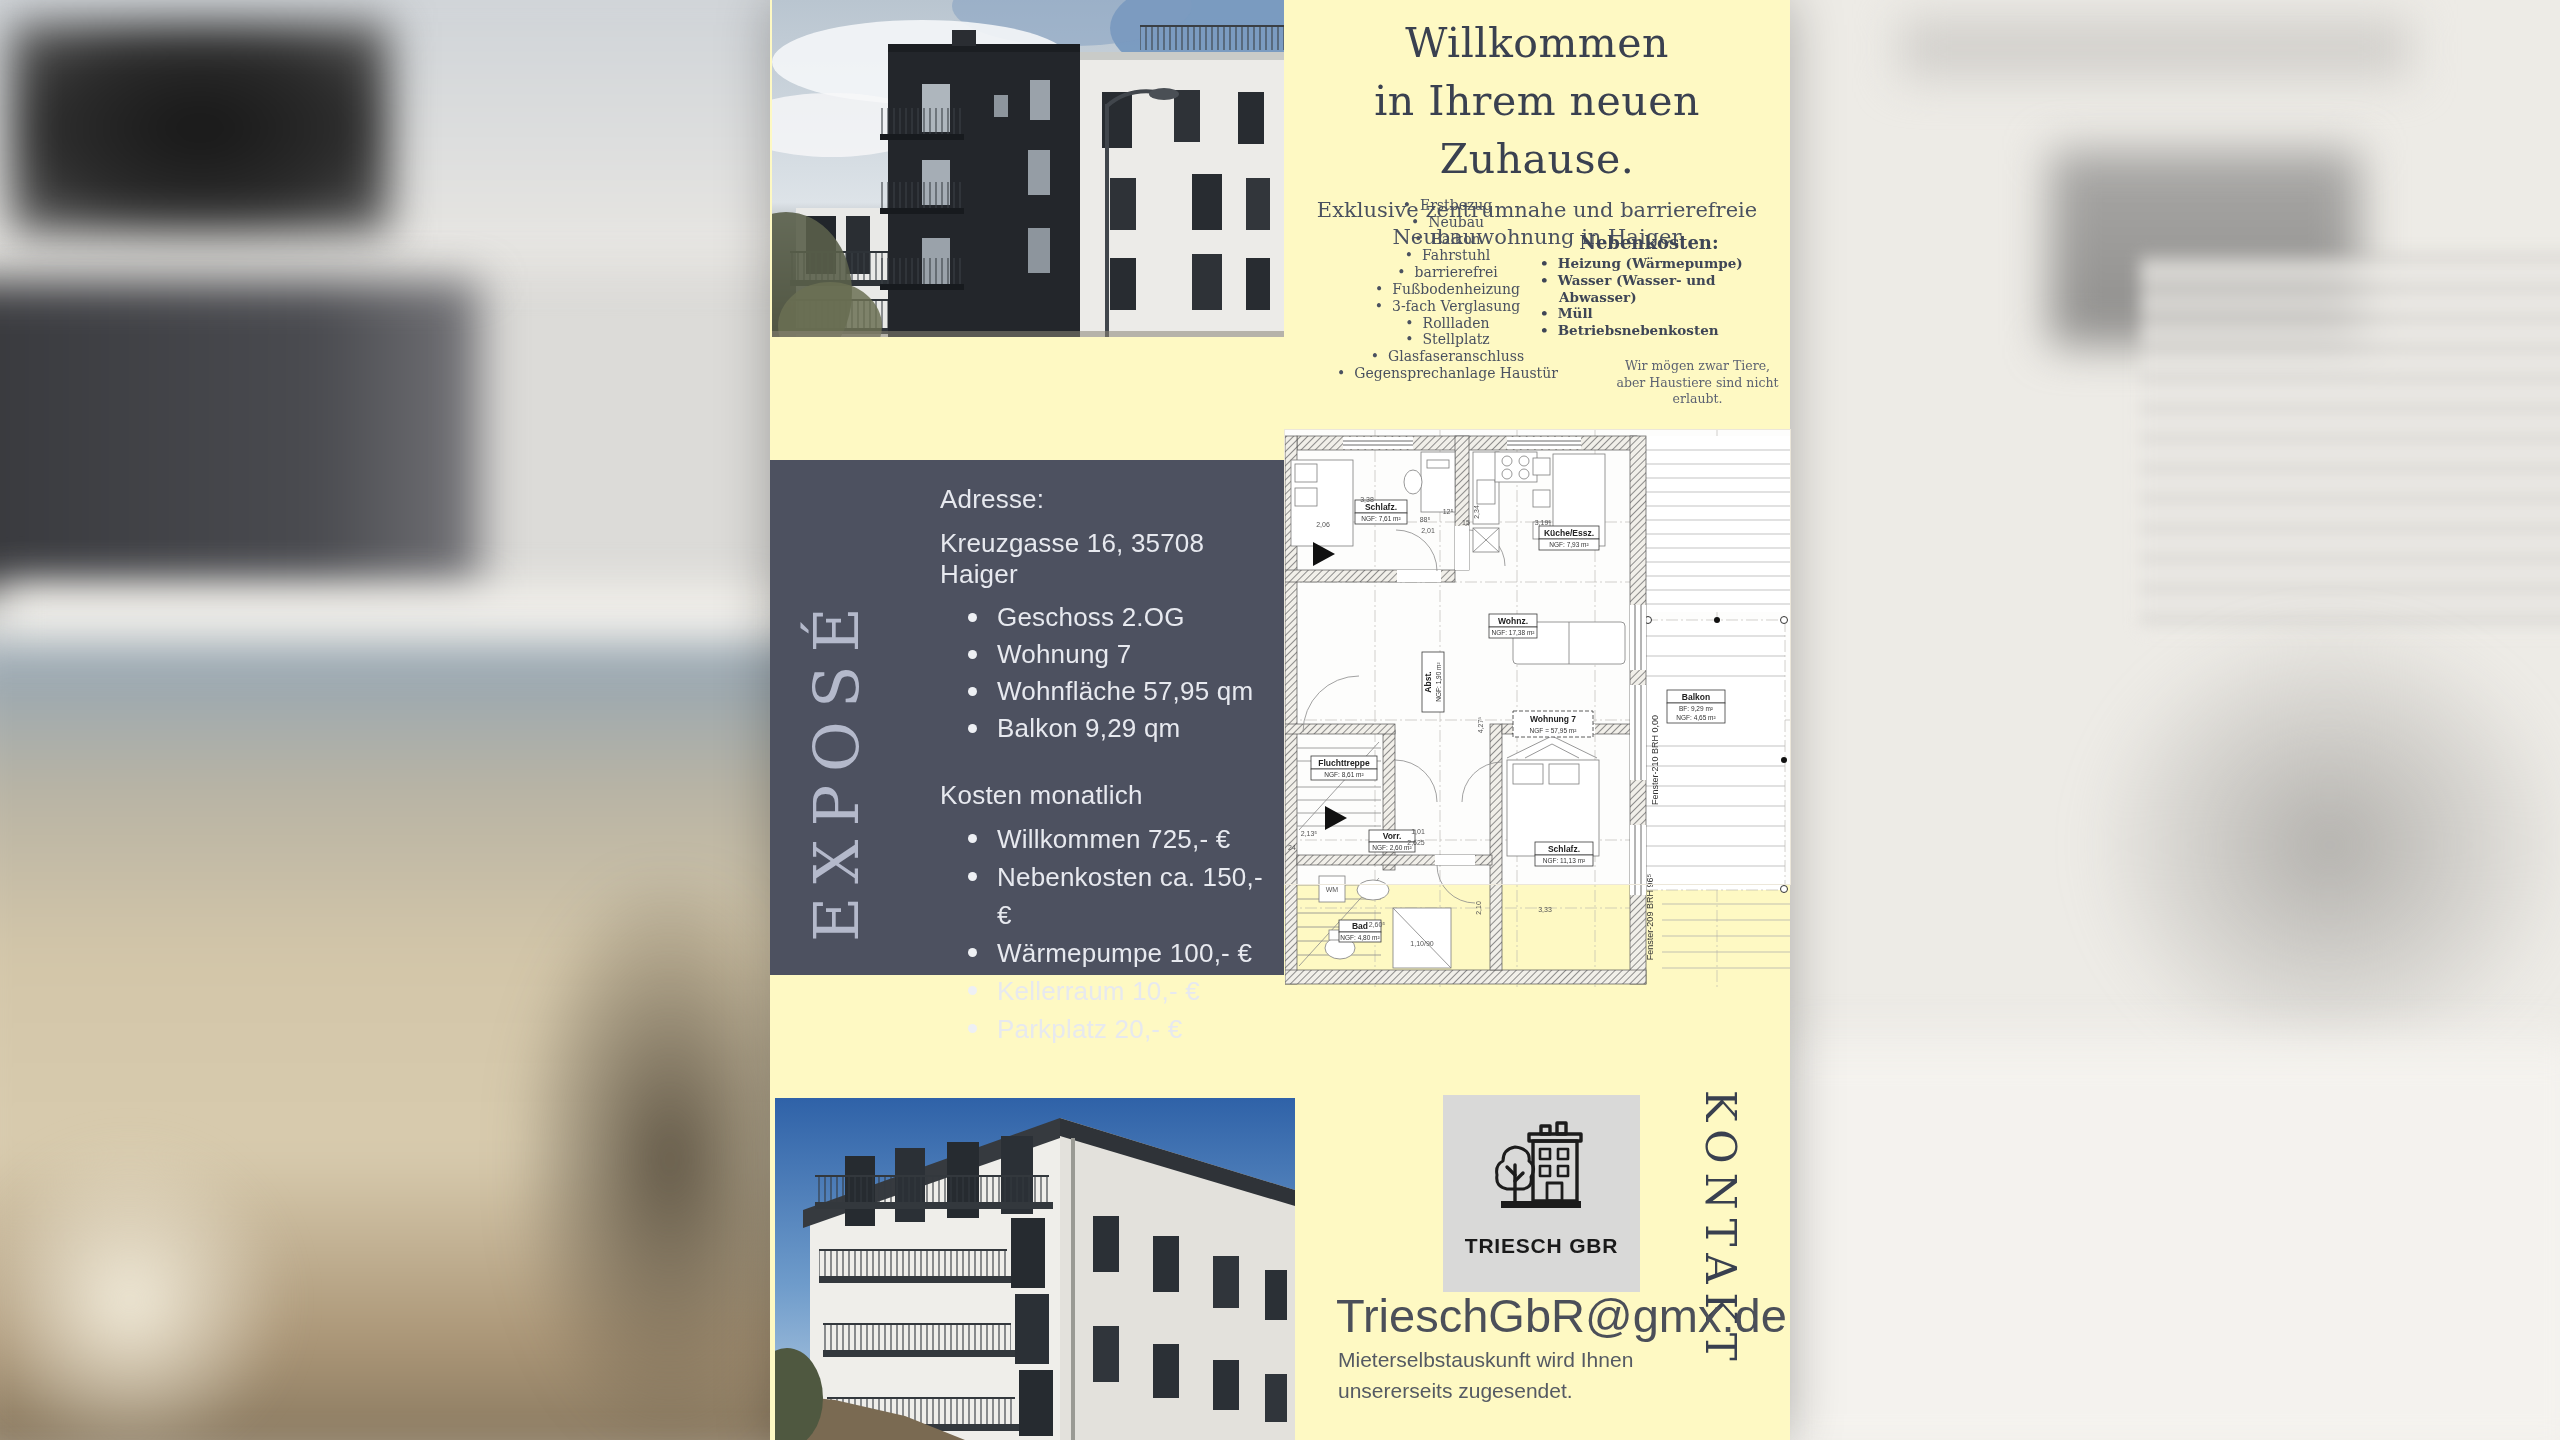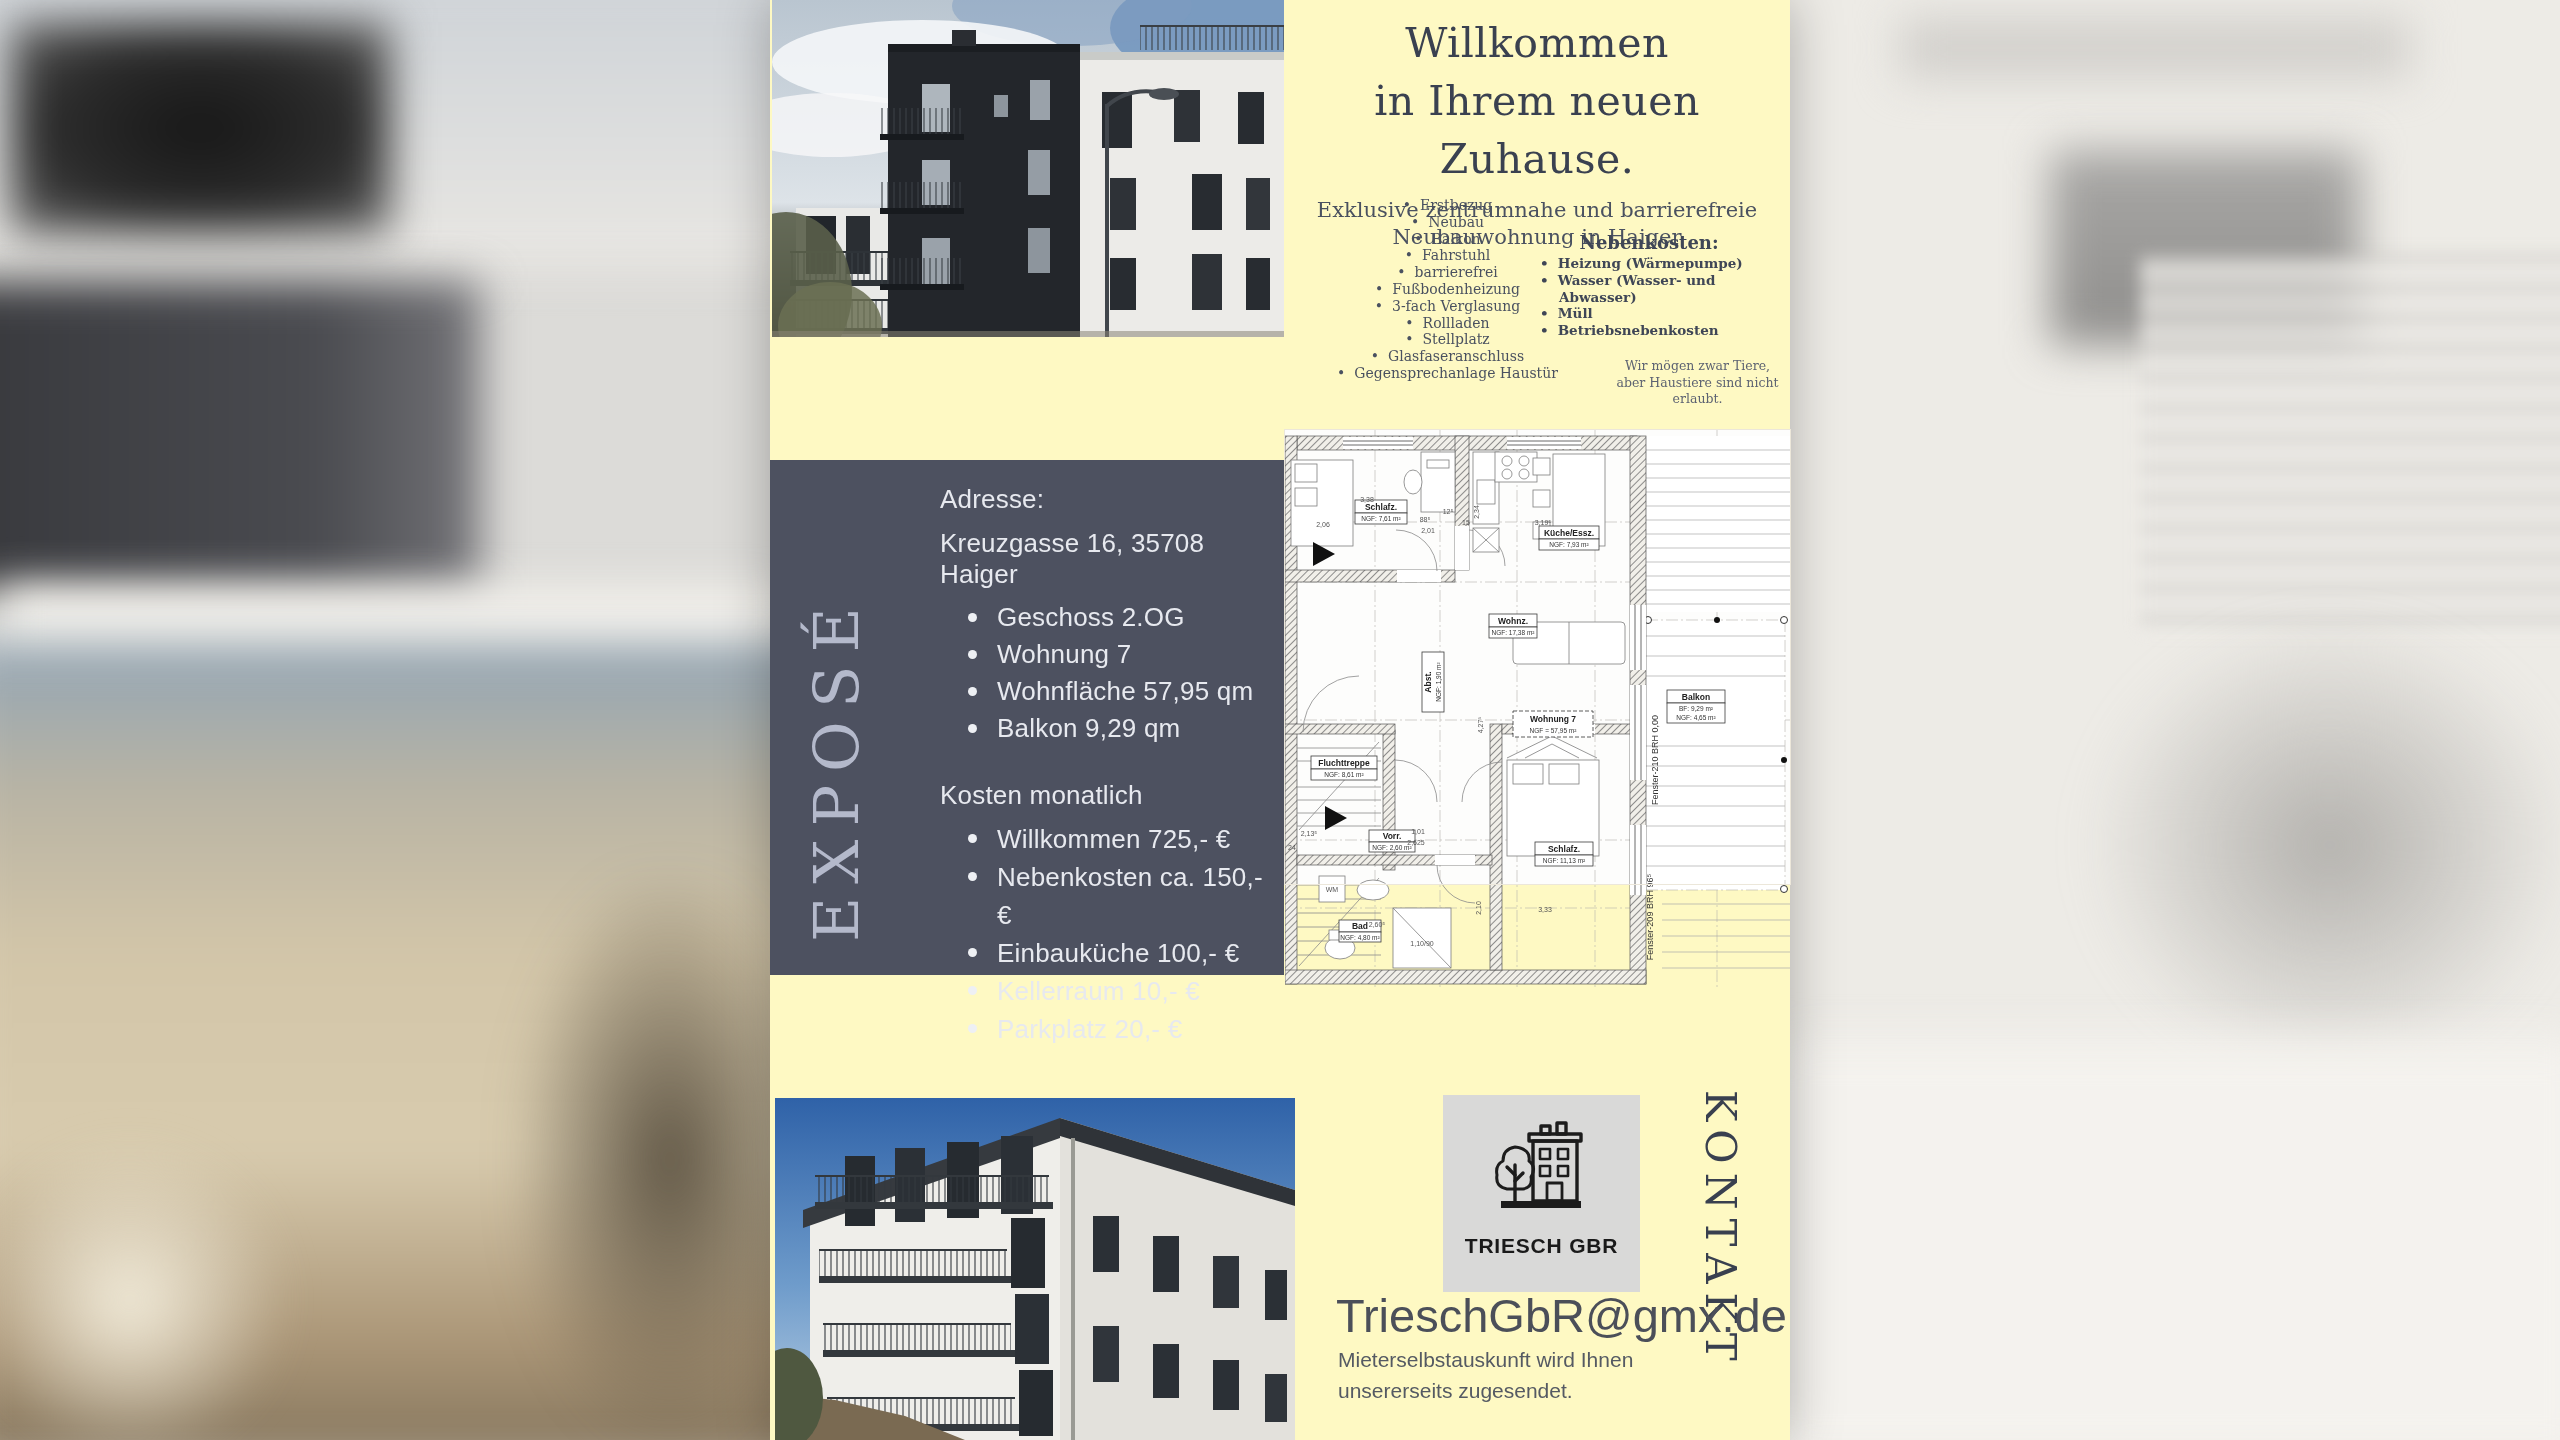--- a/index.html
+++ b/index.html
@@ -211,21 +211,21 @@
       <ul class="addr">
         <li>Geschoss  2.OG</li>
         <li>Wohnung 7</li>
         <li>Wohnfläche 57,95 qm</li>
         <li>Balkon 9,29 qm</li>
       </ul>
       <p class="costs-head">Kosten monatlich</p>
       <ul class="costs">
         <li>Willkommen 725,- €</li>
         <li>Nebenkosten ca. 150,- €</li>
-        <li>Einbauküche 100,- €</li>
+        <li>Wärmepumpe 100,- €</li>
         <li>Kellerraum 10,- €</li>
         <li>Parkplatz 20,- €</li>
       </ul>
     </div>
   </div>
 
   <div id="plan">
     <svg width="505" height="558" viewBox="0 0 505 558">
       <defs>
         <pattern id="hat" width="5" height="5" patternTransform="rotate(45)" patternUnits="userSpaceOnUse">

